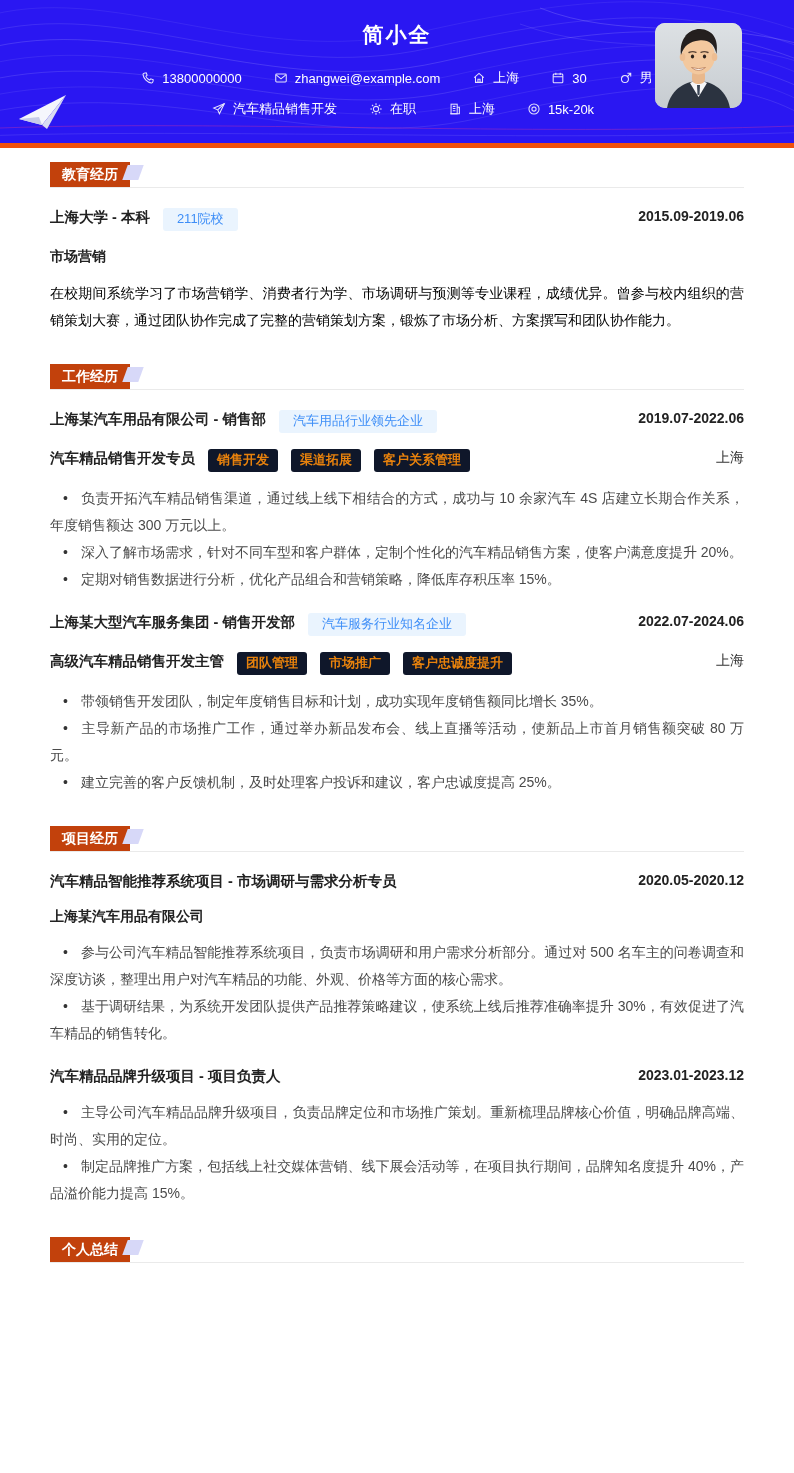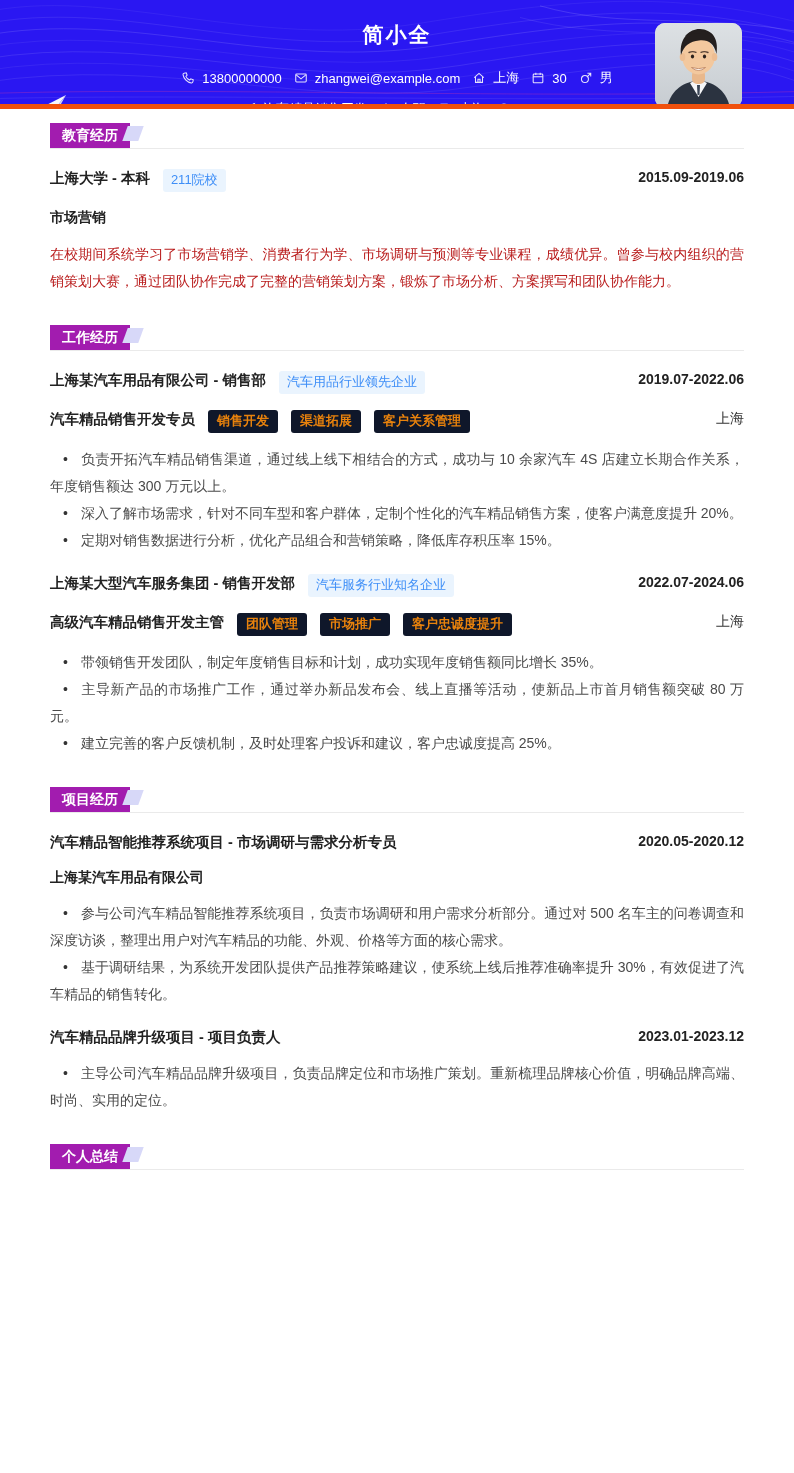--- a/index.html
+++ b/index.html
@@ -4,73 +4,73 @@
 <style>
   * { margin:0; padding:0; box-sizing:border-box; }
   html,body { background:#fff; }
   body {
     width:794px;
     font-family:"Liberation Sans","DejaVu Sans",sans-serif;
     color:#333;
   }
   
   .hdr {
-    position:relative; height:104px; background:#2a17f2;
+    position:relative; height:143px; background:#2a17f2;
     overflow:hidden; color:#fff;
   }
   .hdr svg.waves { position:absolute; inset:0; width:100%; height:100%; }
   .hdr .name {
     position:relative; text-align:center; padding-top:21px;
     font-size:21px; font-weight:bold; letter-spacing:2px; z-index:2;
   }
   .crow {
     position:relative; display:flex; justify-content:center; align-items:center;
-    gap:12px; font-size:13px; z-index:2;
+    gap:32px; font-size:13px; z-index:2;
   }
   .crow.r1 { margin-top:20px; }
   .crow.r2 { margin-top:13px;padding-left:12px; }
   .citem { display:flex; align-items:center; gap:7px; white-space:nowrap; }
   .cicon { display:inline-flex; opacity:.88; }
   .cicon svg { width:14px; height:14px; }
   .avatar {
     position:absolute; top:23px; right:52px; width:87px; height:85px;
     border-radius:10px; overflow:hidden; z-index:3; background:#d6dade;
   }
   .avatar svg { width:100%; height:100%; display:block; }
   .plane { position:absolute; left:18px; top:92px; width:50px; height:38px; z-index:2; }
   .orange-bar { height:5px; background:#f0500d; }
 
   
   main { padding:0 50px 26px; }
   .sec-head { margin-top:30px; border-bottom:1px solid #eaeaea; height:26px; position:relative; }
   .badge {
-    position:relative; display:inline-block; background:#a21caf; color:#fff;
+    position:relative; display:inline-block; background:#c2410c; color:#fff;
     font-size:14px; font-weight:bold; padding:4px 12px 5px; line-height:16px; z-index:1;
   }
   .badge .shadow {
     position:absolute; right:-11px; top:3px; width:16px; height:15px;
     background:#d7d8f8; transform:skewX(-20deg); z-index:-1;
   }
   .sec-head.first { margin-top:14px; }
 
   .erow { display:flex; align-items:flex-start; margin-top:20px; }
   .etitle { font-size:14.5px; font-weight:bold; color:#222; }
   .tag-blue {
     margin-left:13px; background:#eaf4fe; color:#3e8ef7;
-    font-size:13px; padding:2px 8px 3px; border-radius:3px;
+    font-size:13px; padding:2px 14px 3px; border-radius:3px;
   }
   .tag-orange {
     margin-left:13px; background:#0f172a; color:#e8820c; font-weight:bold;
     font-size:13px; padding:2px 9px 3px; border-radius:3px;
   }
   .date { margin-left:auto; font-weight:bold; color:#222; font-size:14px; }
   .loc  { margin-left:auto; color:#333; font-size:14px; }
   .subtitle { margin-top:17px; font-size:14px; font-weight:bold; color:#222; }
   p.desc {
-    margin-top:14px; font-size:14px; color:#b91c1c;
+    margin-top:14px; font-size:14px; color:#000000;
     line-height:27px; text-align:justify;
   }
   p.bullet {
     font-size:14px; color:#4a4a4a;
     line-height:27px; text-align:justify; text-indent:13px;
   }
   p.bullet.bfirst { margin-top:13px; }
   p.bullet .dot { display:inline-block; margin-right:13px; text-indent:0; color:#333; }
 </style>
 </head>
@@ -287,20 +287,21 @@
       <p class="bullet bfirst"><span class="dot">•</span><span>参与公司汽车精品智能推荐系统项目，负责市场调研和用户需求分析部分。通过对 500 名车主的问卷调查和深度访谈，整理出用户对汽车精品的功能、外观、价格等方面的核心需求。</span></p>
       <p class="bullet"><span class="dot">•</span><span>基于调研结果，为系统开发团队提供产品推荐策略建议，使系统上线后推荐准确率提升 30%，有效促进了汽车精品的销售转化。</span></p>
     </div>
 
     <div class="entry" style="margin-top:6px;">
       <div class="erow">
         <span class="etitle">汽车精品品牌升级项目 - 项目负责人</span>
         <span class="date">2023.01-2023.12</span>
       </div>
       <p class="bullet bfirst"><span class="dot">•</span><span>主导公司汽车精品品牌升级项目，负责品牌定位和市场推广策划。重新梳理品牌核心价值，明确品牌高端、时尚、实用的定位。</span></p>
+      <p class="bullet"><span class="dot">•</span><span>制定品牌推广方案，包括线上社交媒体营销、线下展会活动等，在项目执行期间，品牌知名度提升 40%，产品溢价能力提高 15%。</span></p>
     </div>
   </section>
 
   <section>
     <div class="sec-head">
       <span class="badge"><span class="shadow"></span><span>个人总结</span></span>
     </div>
   </section>
 
 </main>

